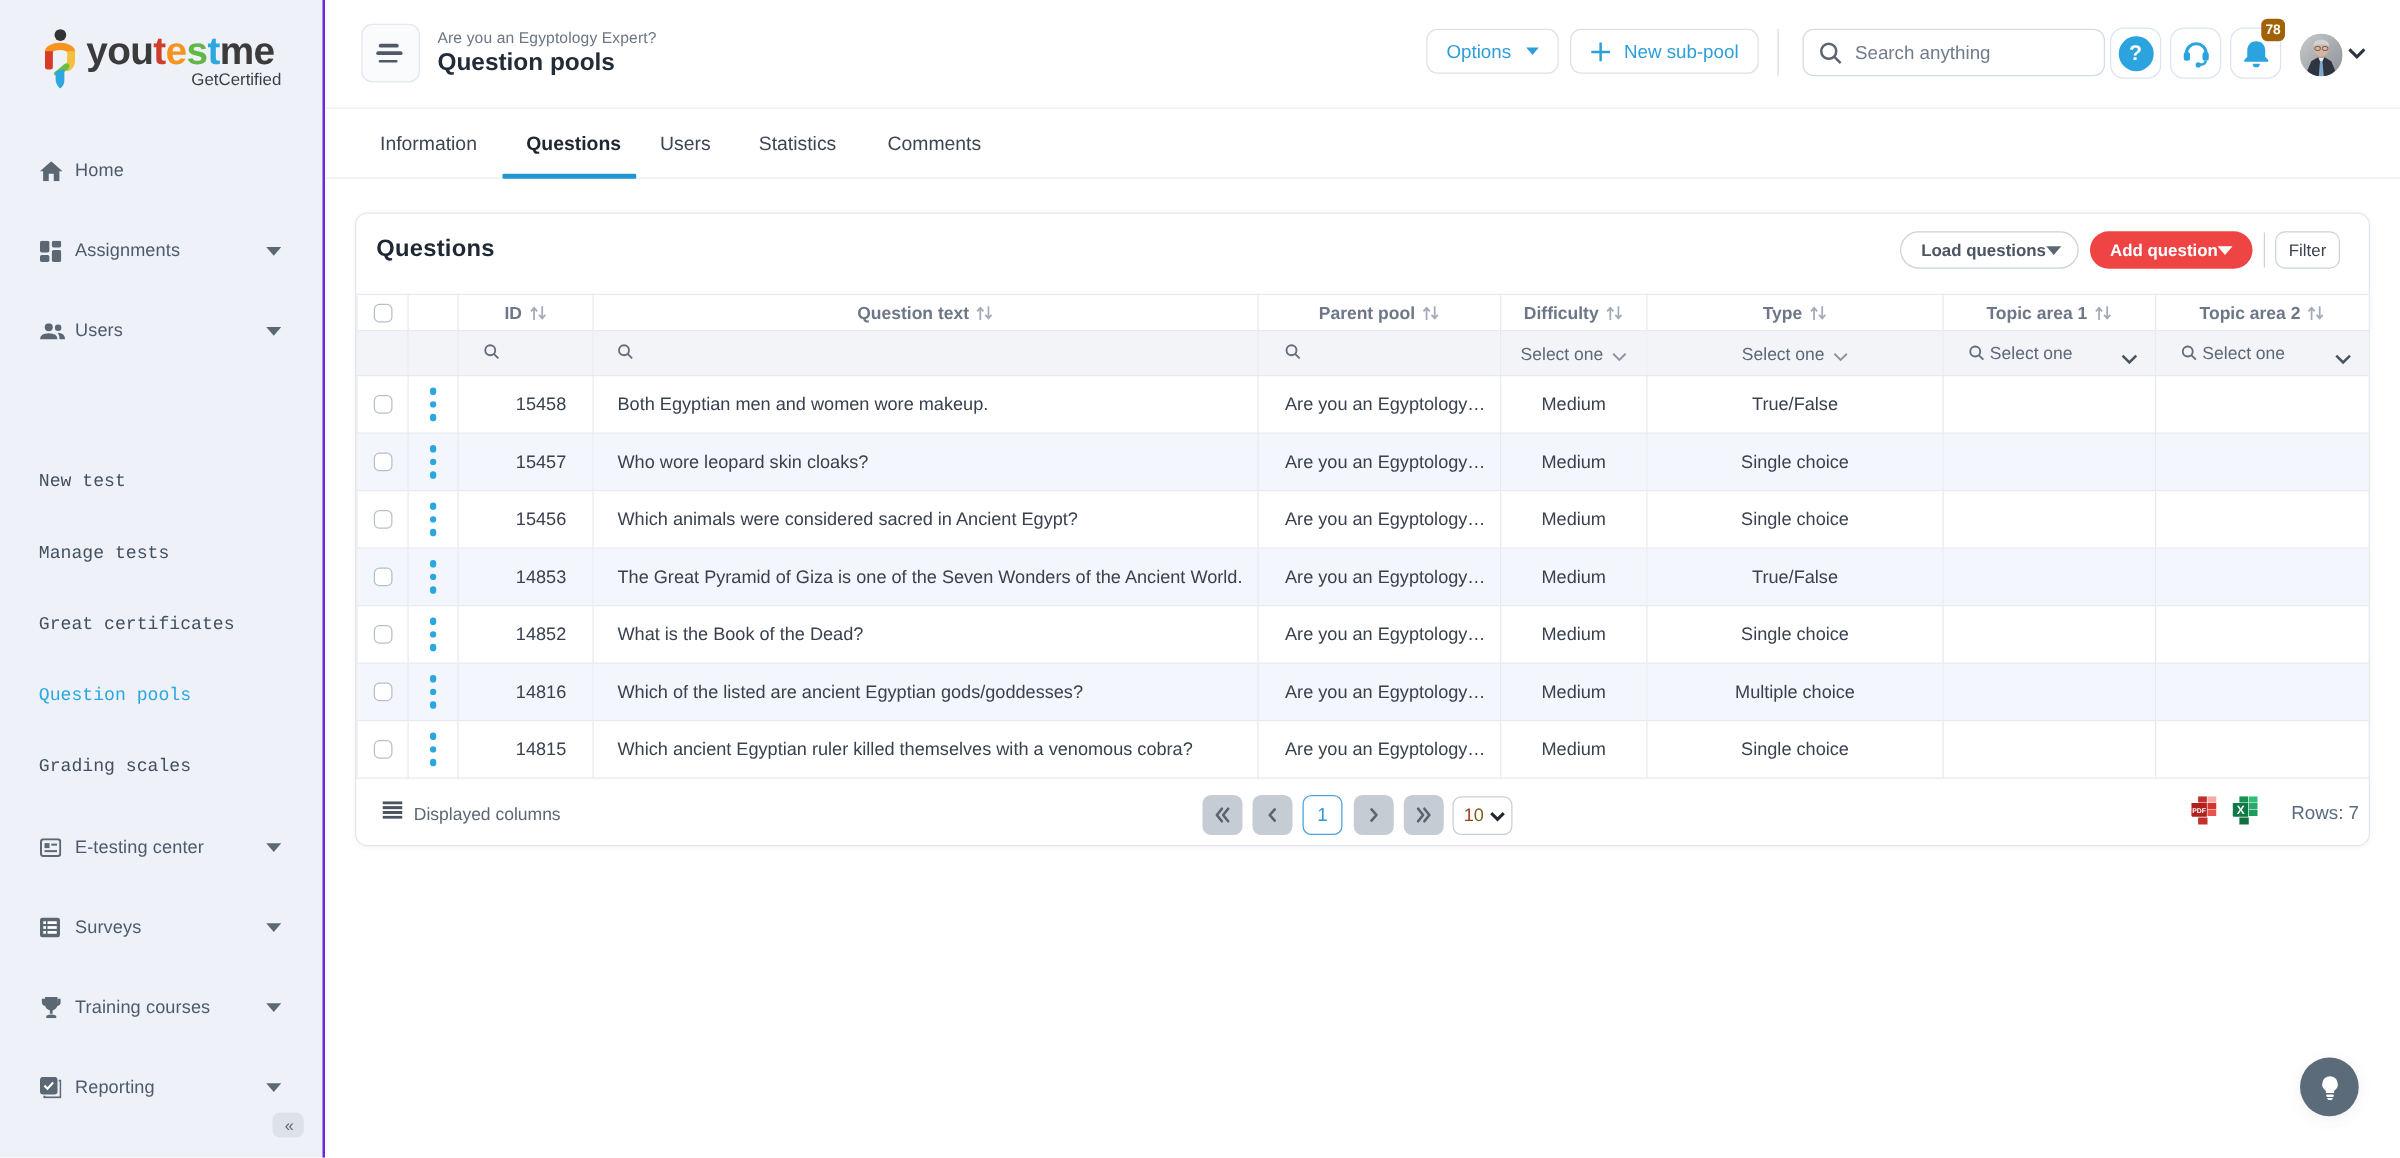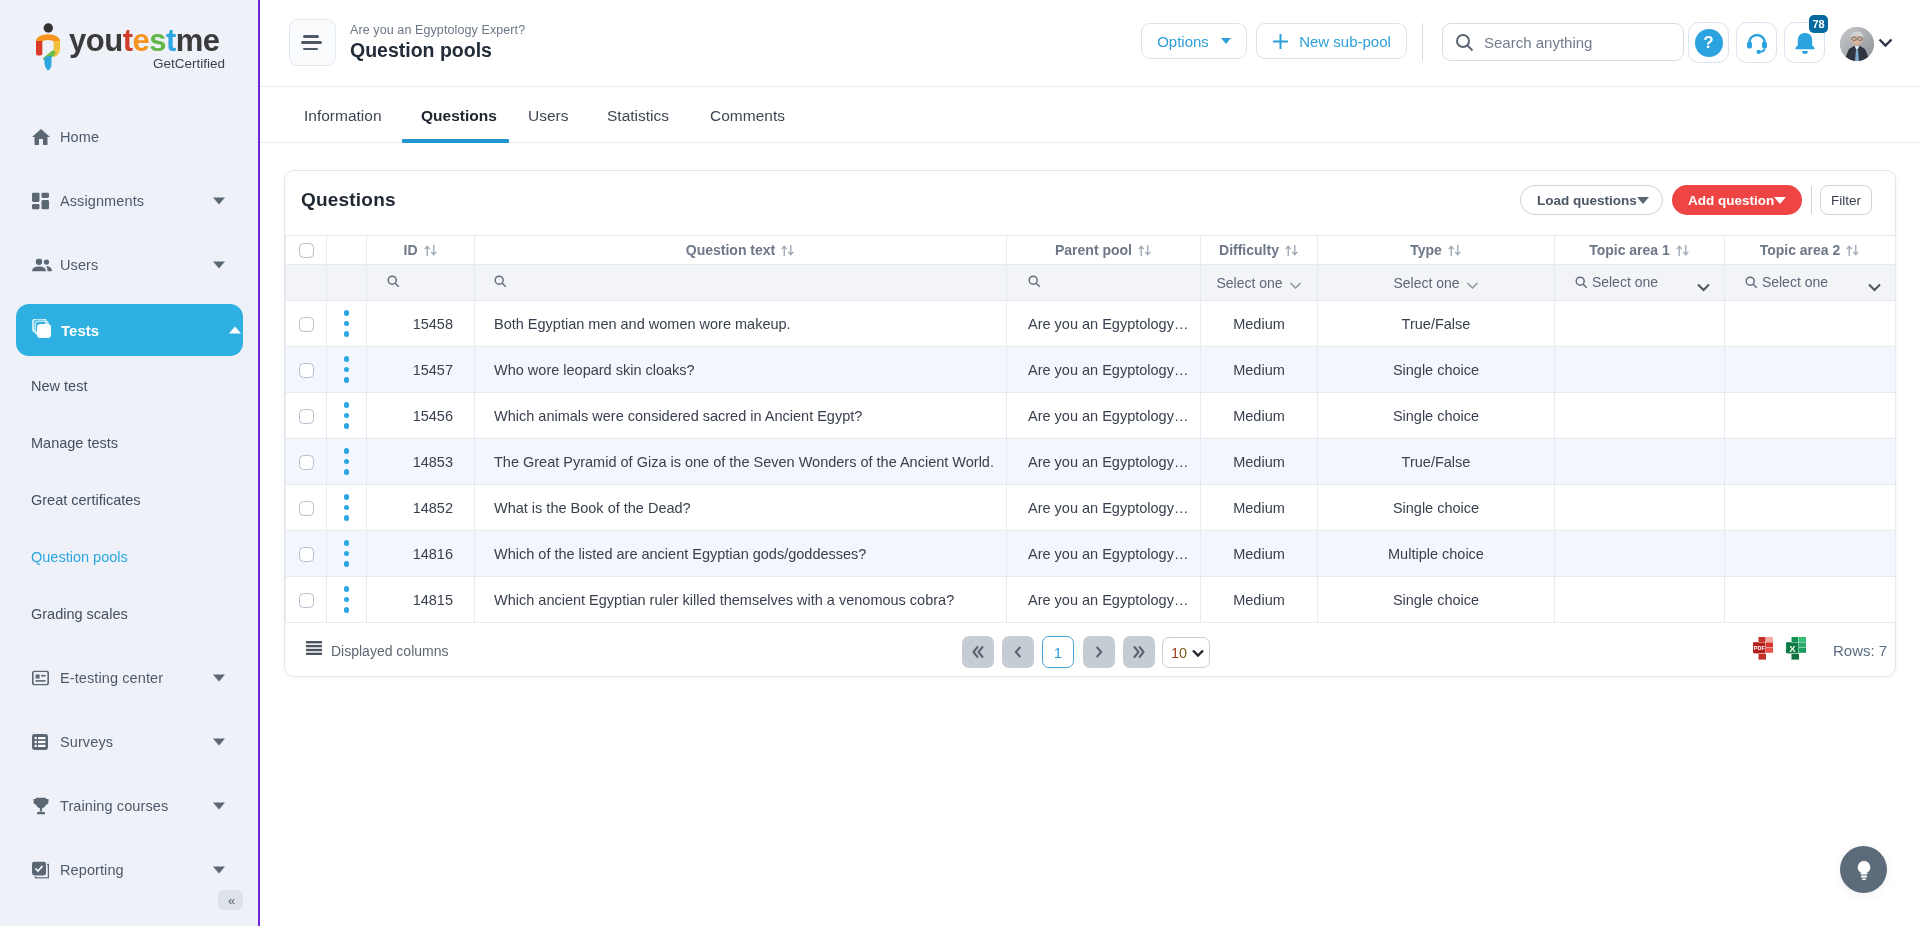--- a/index.html
+++ b/index.html
@@ -14,41 +14,41 @@
 .navitem .nicon { position:absolute; left:32px; top:50%; transform:translateY(-50%); }
 .navitem .nlabel { position:absolute; left:60px; top:50%; transform:translateY(-50%);
   font-size:14.5px; color:#4d5a6b; letter-spacing:.1px; }
 .navitem .ncaret { position:absolute; left:213px; top:50%; transform:translateY(-50%); }
 .caret-down { width:0; height:0; border-left:6px solid transparent; border-right:6px solid transparent; border-top:7px solid #5c6774; }
 .caret-up-w { width:0; height:0; border-left:6px solid transparent; border-right:6px solid transparent; border-bottom:7px solid #fff; }
 #pill-tests { position:absolute; left:16px; top:304px; width:227px; height:52px;
   background:#2fb0e3; border-radius:13px; }
 #pill-tests .nlabel { position:absolute; color:#fff; font-weight:bold; font-size:15px; left:45px; top:50%; transform:translateY(-50%); }
 #pill-tests .ncaret { position:absolute; top:50%; transform:translateY(-50%); }
-.subitem { position:absolute; left:31px; font-size:14.5px; color:#43505f; }
+.subitem { position:absolute; left:31px; font-size:14.5px; color:#43505f;font-family:Liberation Mono, monospace; }
 #collapse-btn { position:absolute; left:218px; top:890px; width:25px; height:20px;
   background:#dde2ea; border-radius:6px; color:#5c6774; font-size:13px;
   display:flex; align-items:center; justify-content:center; letter-spacing:-2px; }
 
 
 #topbar { position:absolute; left:260px; top:0; width:1660px; height:87px; background:#fff;
   border-bottom:1px solid #e9ecf1; }
 #burger { position:absolute; left:29px; top:19px; width:47px; height:47px; border:1px solid #e3e7ee;
   border-radius:9px; background:#fafbfd; }
 #crumb { position:absolute; left:90px; top:23px; font-size:12.5px; color:#6b7685; letter-spacing:.1px; }
 #ptitle { position:absolute; left:90px; top:39px; font-size:19.5px; font-weight:bold; color:#222b38; }
 .topbtn { position:absolute; top:23px; height:36px; border:1px solid #dde2ea; border-radius:9px;
   background:#fff; display:flex; align-items:center; justify-content:center;
   font-size:15px; color:#2d9fd8; }
 #search { position:absolute; left:1182px; top:23px; width:242px; height:38px; border:1px solid #d6dce4;
   border-radius:9px; display:flex; align-items:center; }
 #search span { color:#717c8c; font-size:15px; margin-left:10px; }
 .iconbtn { position:absolute; top:22px; width:41px; height:41px; border:1px solid #dbe5f1;
   border-radius:11px; background:#fff; display:flex; align-items:center; justify-content:center; }
-#badge78 { position:absolute; left:1549px; top:15px; min-width:19px; height:18px; background:#0369a1;
+#badge78 { position:absolute; left:1549px; top:15px; min-width:19px; height:18px; background:#a16207;
   border-radius:5px; color:#fff; font-size:11px; font-weight:bold; display:flex; align-items:center;
   justify-content:center; padding:0 3px; z-index:3; }
 
 
 #tabsbar { position:absolute; left:260px; top:88px; width:1660px; height:55px; background:#fff;
   border-bottom:1px solid #e9ecf1; }
 .tab { position:absolute; top:0; height:55px; display:flex; align-items:center; font-size:15.5px; color:#3e4654; }
 #tab-active-line { position:absolute; left:142px; top:51px; width:107px; height:4px; background:#2196d3; border-radius:1px; }
 
 
@@ -129,29 +129,20 @@
     <svg class="nicon" width="20" height="13" viewBox="0 0 20 13">
       <circle cx="7" cy="3.2" r="3.2" fill="#5c6774"></circle>
       <path d="M0 13 Q0 8 7 8 Q14 8 14 13 Z" fill="#5c6774"></path>
       <circle cx="14.5" cy="3.6" r="2.6" fill="#5c6774"></circle>
       <path d="M14.2 7.6 Q20 7.8 20 13 L15.6 13 Q15.6 9.5 14.2 7.6 Z" fill="#5c6774"></path>
     </svg>
     <span class="nlabel">Users</span>
     <span class="ncaret caret-down"></span>
   </div>
 
-  <div id="pill-tests">
-    <svg class="nicon" style="position:absolute;left:16px;top:15px" width="19" height="20" viewBox="0 0 19 20">
-      <rect x="1" y="0" width="13" height="13" rx="3" fill="none" stroke="#eaf6fc" stroke-width="1.6"></rect>
-      <rect x="3.2" y="2.2" width="13" height="13" rx="3" fill="none" stroke="#bfe6f6" stroke-width="1.6"></rect>
-      <rect x="5" y="5" width="14" height="14" rx="3.5" fill="#fff"></rect>
-    </svg>
-    <span class="nlabel">Tests</span>
-    <span class="ncaret caret-up-w" style="left:213px"></span>
-  </div>
 
   <div class="subitem" style="top:378px">New test</div>
   <div class="subitem" style="top:435px">Manage tests</div>
   <div class="subitem" style="top:492px">Great certificates</div>
   <div class="subitem" style="top:549px;color:#2aa7e0">Question pools</div>
   <div class="subitem" style="top:606px">Grading scales</div>
 
   <div class="navitem" style="top:666px">
     <svg class="nicon" width="17" height="15" viewBox="0 0 17 15">
       <rect x="0.8" y="0.8" width="15.4" height="13.4" rx="2" fill="none" stroke="#5c6774" stroke-width="1.6"></rect>

